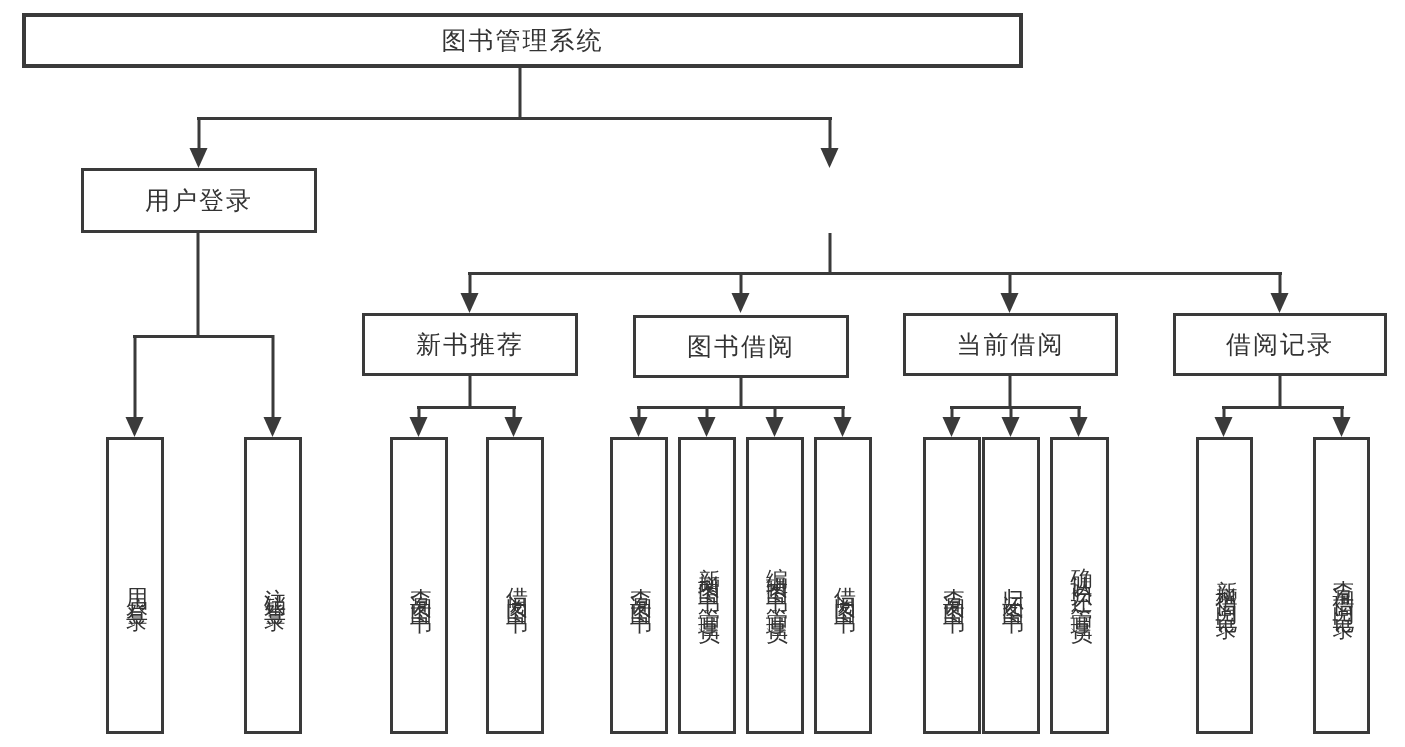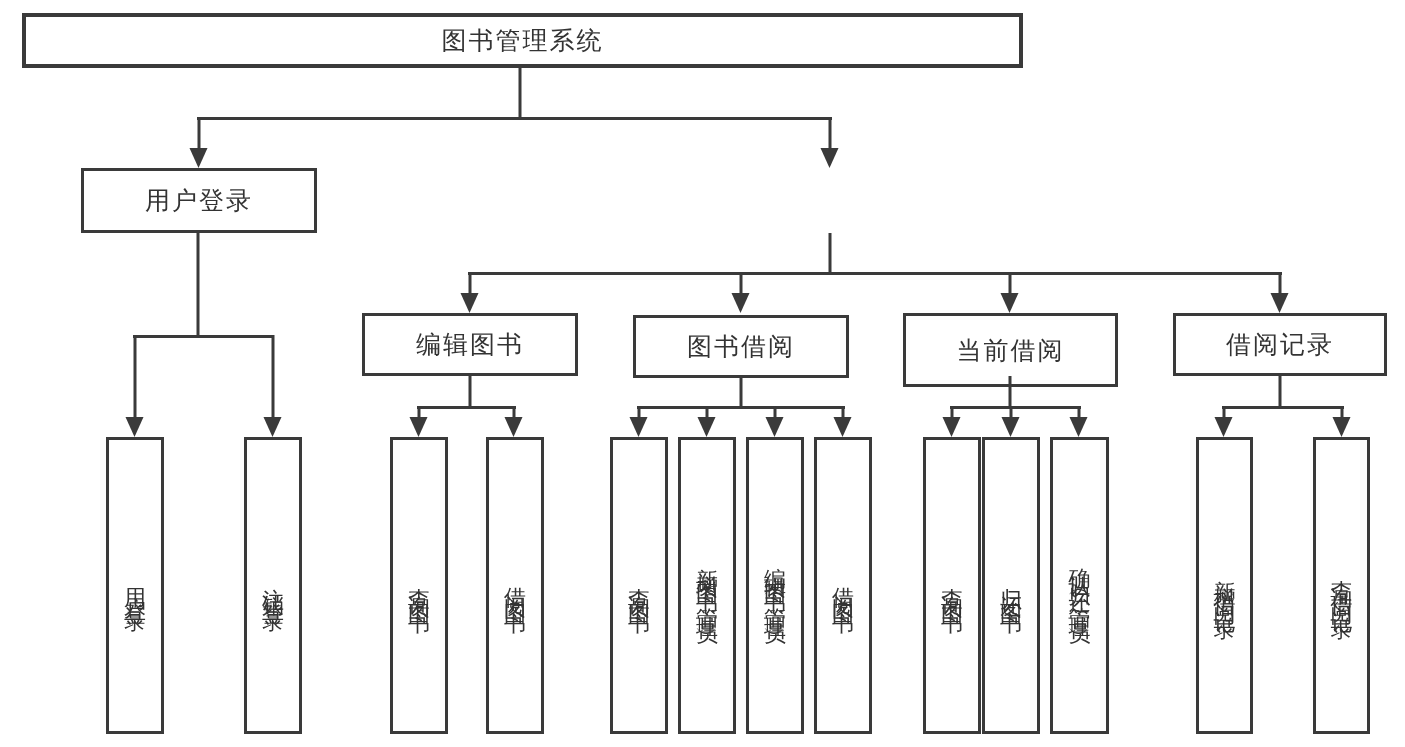--- a/index.html
+++ b/index.html
@@ -6,21 +6,21 @@
     --line:#3a3a3a;
     --text:#333333;
     --wm:#b5b5b7;
     --bg:#ffffff;
   }
   html,body{margin:0;padding:0;background:var(--bg);}
   .canvas{
     position:relative;
     width:1405px;height:747px;
     background:var(--bg);
-    font-family:Liberation Serif, serif;
+    font-family:Liberation Mono, monospace;
     color:var(--text);
     overflow:hidden;
     text-align:right;
   }
   .node{
     position:absolute;
     background:#fff;
     border:3px solid var(--line);
     box-sizing:border-box;
     display:flex;align-items:center;justify-content:center;
@@ -87,26 +87,26 @@
   <div class="arrow" style="left:273px;top:335px;height:102px;"></div>
 
   <div class="vline" style="left:830px;top:233px;height:41px;"></div>
   <div class="hline" style="left:468px;top:272px;width:814px;"></div>
   <div class="arrow" style="left:470px;top:272px;height:41px;"></div>
   <div class="arrow" style="left:741px;top:272px;height:41px;"></div>
   <div class="arrow" style="left:1010px;top:272px;height:41px;"></div>
   <div class="arrow" style="left:1280px;top:272px;height:41px;"></div>
 
   <div class="node" style="left:362px;top:313px;width:216px;height:63px;">
-    <span class="hlabel">编辑图书</span>
+    <span class="hlabel">新书推荐</span>
   </div>
   <div class="node" style="left:633px;top:315px;width:216px;height:63px;">
     <span class="hlabel">图书借阅</span>
   </div>
-  <div class="node" style="left:903px;top:313px;width:215px;height:74px;">
+  <div class="node" style="left:903px;top:313px;width:215px;height:63px;">
     <span class="hlabel">当前借阅</span>
   </div>
   <div class="node" style="left:1173px;top:313px;width:214px;height:63px;">
     <span class="hlabel">借阅记录</span>
   </div>
 
   <div class="vline" style="left:470px;top:376px;height:32px;"></div>
   <div class="hline" style="left:417px;top:406px;width:99px;"></div>
   <div class="arrow" style="left:419px;top:406px;height:31px;"></div>
   <div class="arrow" style="left:514px;top:406px;height:31px;"></div>

